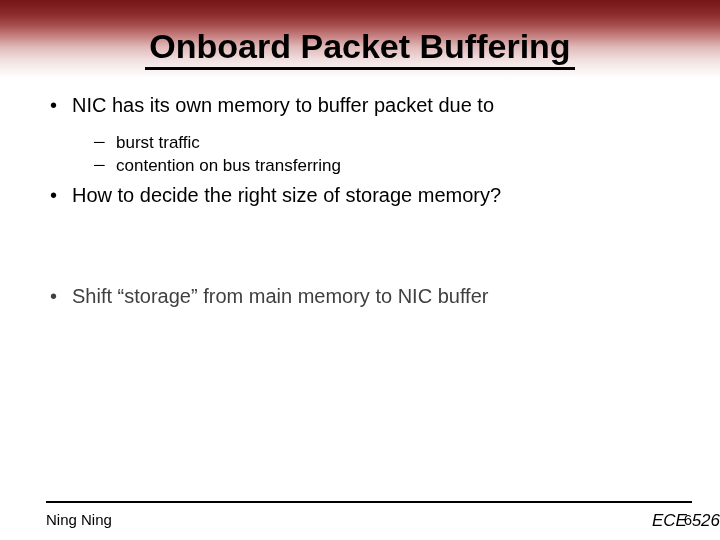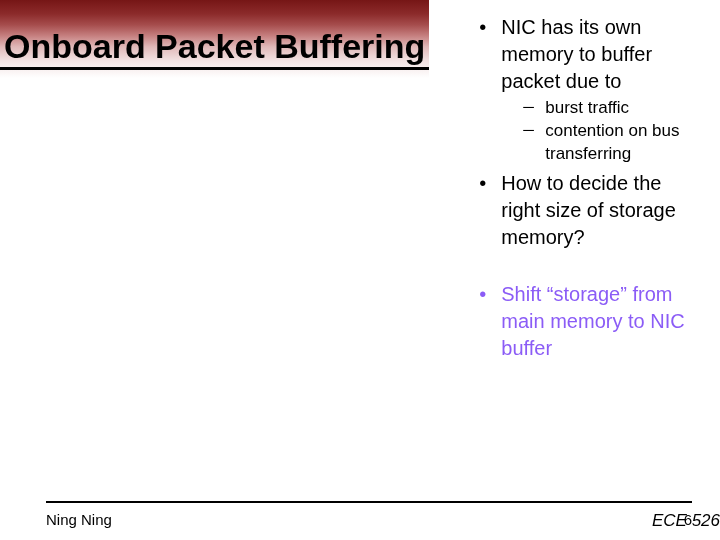--- a/index.html
+++ b/index.html
@@ -1,17 +1,17 @@
 <!DOCTYPE html>
 <html><head>
 <meta charset="utf-8">
 <style>
   * { margin: 0; padding: 0; box-sizing: border-box; }
   html, body { width: 720px; height: 540px; font-family: Arial, Helvetica, sans-serif; background: #fff; overflow: hidden; }
-  .slide { width: 720px; height: 540px; position: relative; display: flex; flex-direction: row; }
+  .slide { width: 720px; height: 540px; position: relative; display: flex; flex-direction: column; }
   .header-band {
     height: 78px;
     background: linear-gradient(to bottom,
       #761616 0%,
       #8c2b2b 18%,
       #a64d4d 32%,
       #c68080 46%,
       #e0b8b8 60%,
       #f2e2e2 78%,
       #ffffff 100%);
@@ -31,25 +31,25 @@
   .content {
     flex: 1;
     padding: 14px 28px 14px 46px;
     font-size: 20px;
     color: #000;
     line-height: 1.35;
   }
   ul.l1 { list-style: none; }
   ul.l1 > li { position: relative; padding-left: 26px; margin-bottom: 4px; }
   ul.l1 > li::before { content: "•"; position: absolute; left: 4px; top: 0; }
-  ul.l2 { list-style: none; margin-top: 2px; margin-bottom: 4px; }
+  ul.l2 { list-style: none; margin-top: 13px; margin-bottom: 4px; }
   ul.l2 > li { position: relative; padding-left: 44px; font-size: 17px; margin-bottom: 0px; line-height: 1.35; }
   ul.l2 > li::before { content: "─"; position: absolute; left: 22px; top: 0; font-size: 15px; }
   .spacer { height: 26px; }
-  .red { color: #8b5cf6; }
+  .red { color: #404040; margin-top: 44px; }
   .footer {
     position: absolute;
     left: 0; right: 0; bottom: 12px;
     padding: 0 28px 0 46px;
   }
   .footer-line { border-top: 2.5px solid #000; margin-bottom: 8px; }
   .footer-row { display: flex; justify-content: space-between; font-size: 15px; }
   .footer-center { position: absolute; left: 0; right: 0; text-align: right; font-size: 17px; font-style: italic; }
   .footer-left, .footer-right { position: relative; z-index: 1; }
 </style>

